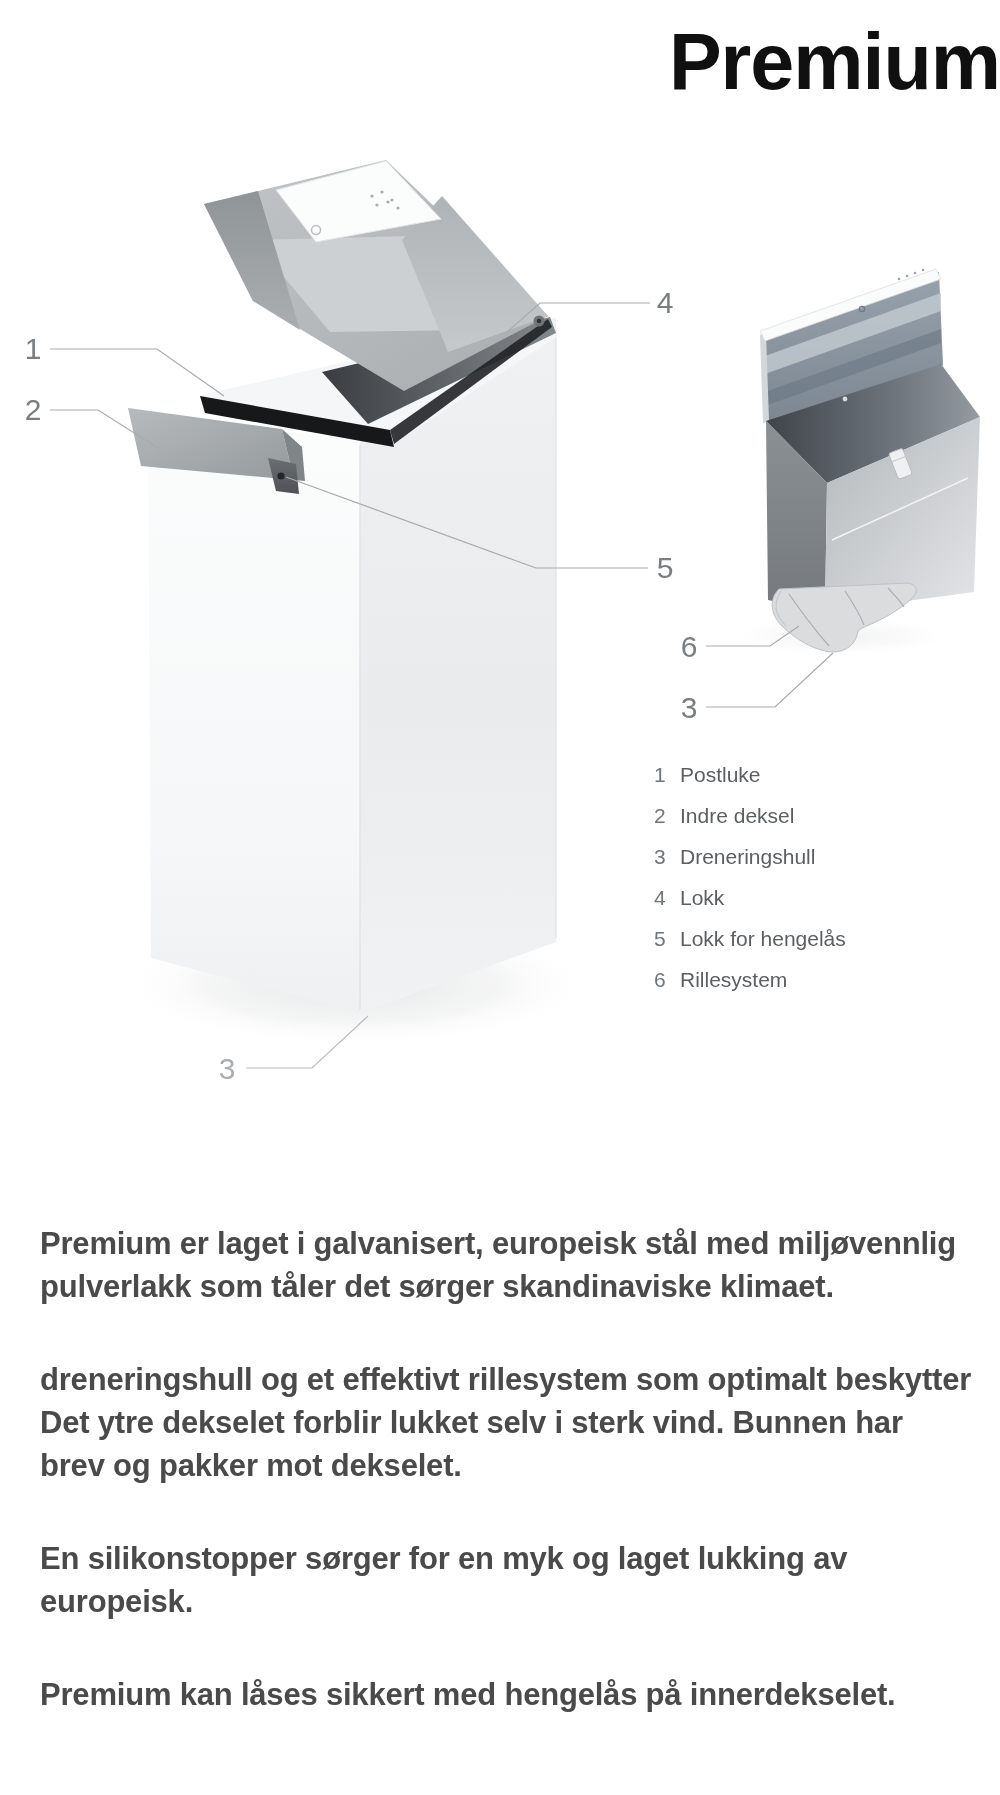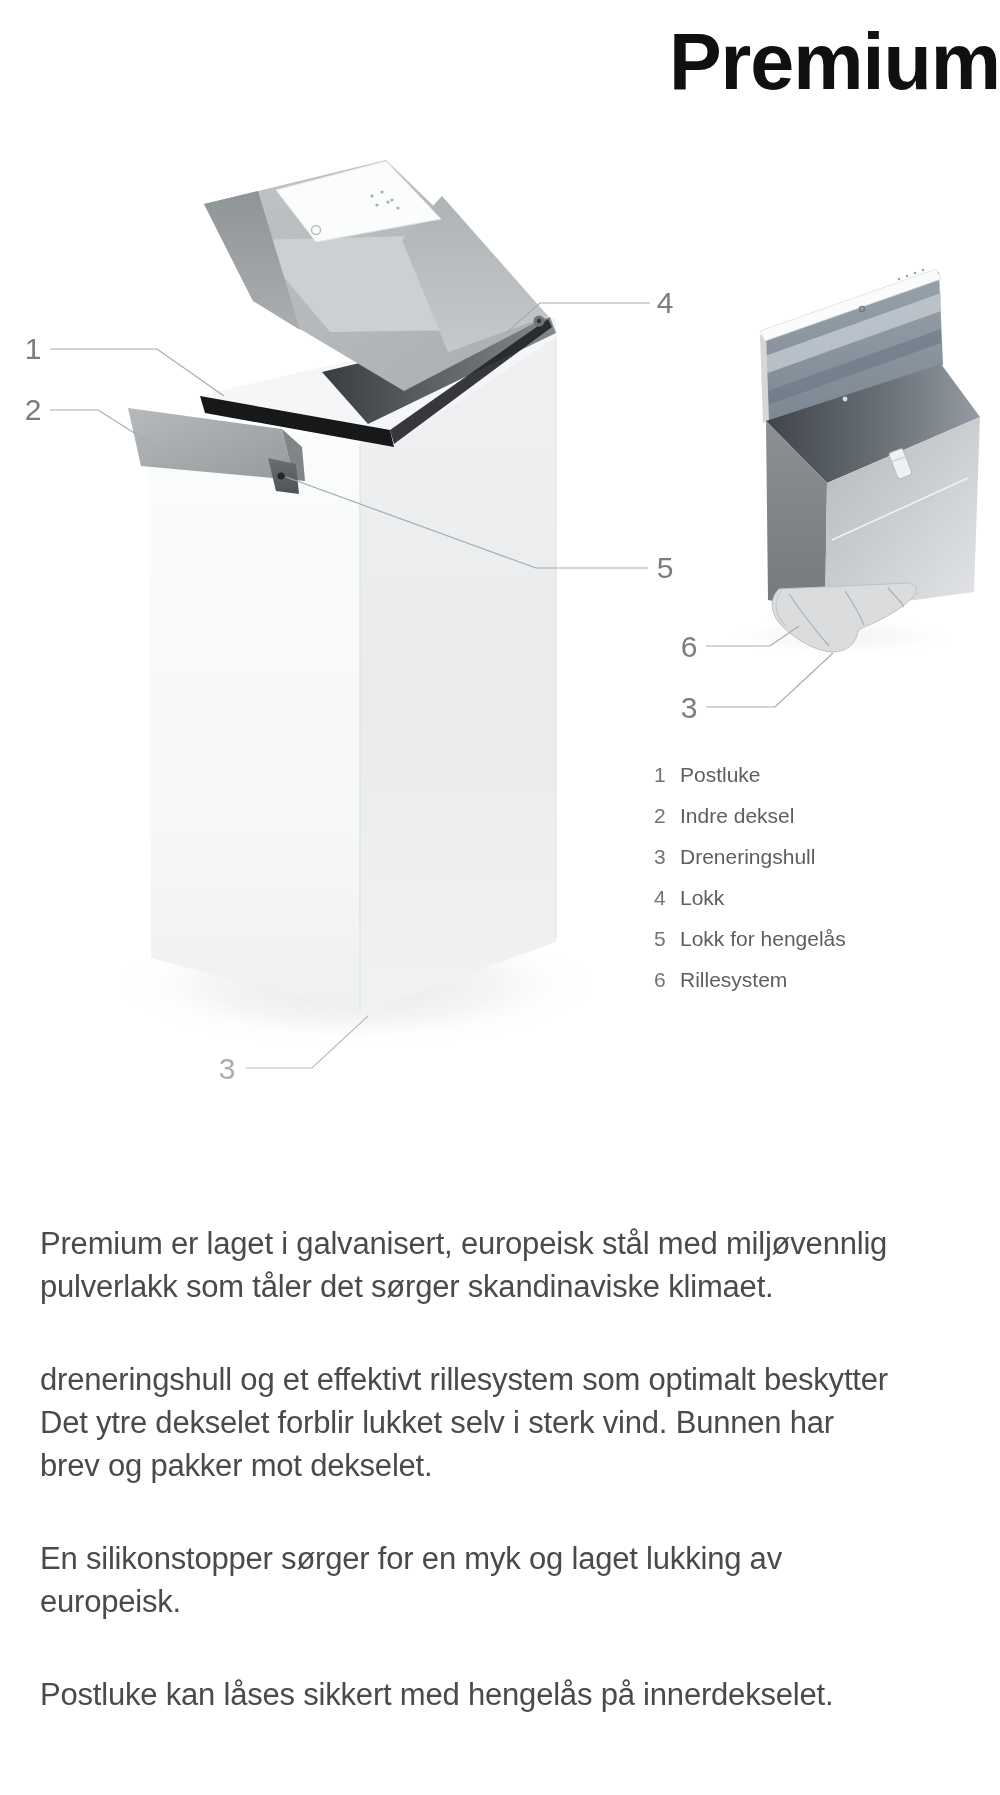--- a/index.html
+++ b/index.html
@@ -18,21 +18,21 @@
   .callout-num-light{fill:#abaeb0;}
   .legend{
     position:absolute;left:654px;top:754px;list-style:none;margin:0;padding:0;
     font-size:21px;color:#5b5f62;font-weight:300;
   }
   .legend li{display:flex;align-items:center;height:41px;}
   .legend .num{width:26px;color:#70757a;}
   .body-copy{position:absolute;left:40px;top:1222px;width:925px;}
   .body-copy .para{margin:0 0 50px 0;}
   .body-copy .line{
-    font-size:31px;line-height:43px;color:#4a4a4a;font-weight:400;letter-spacing:-0.2px;
+    font-size:31px;line-height:43px;color:#4a4a4a;font-weight:700;letter-spacing:-0.2px;
     white-space:nowrap;
   }
 </style>
 </head>
 <body>
 
 <div class="stage">
 
   <h1 class="page-title">Premium</h1>
 
@@ -230,17 +230,17 @@
     <div class="para">
       <div class="line">dreneringshull og et effektivt rillesystem som optimalt beskytter</div>
       <div class="line">Det ytre dekselet forblir lukket selv i sterk vind. Bunnen har</div>
       <div class="line">brev og pakker mot dekselet.</div>
     </div>
     <div class="para">
       <div class="line">En silikonstopper sørger for en myk og laget lukking av</div>
       <div class="line">europeisk.</div>
     </div>
     <div class="para">
-      <div class="line">Postluke kan låses sikkert med hengelås på innerdekselet.</div>
+      <div class="line">Premium kan låses sikkert med hengelås på innerdekselet.</div>
     </div>
   </div>
 
 </div>
 
 </body></html>

